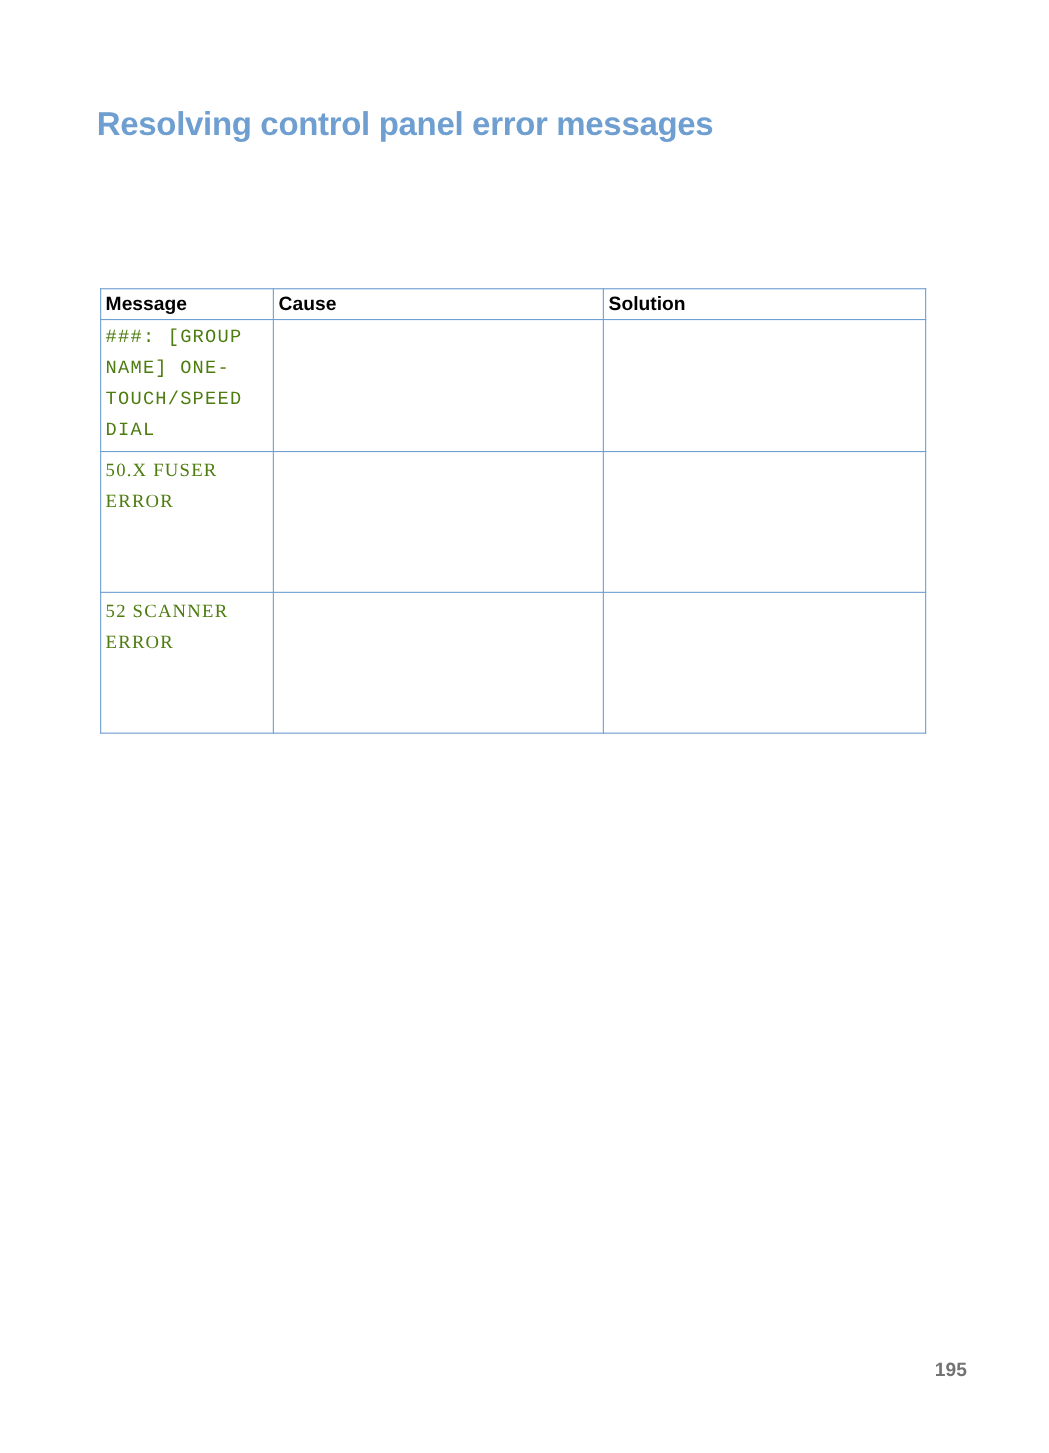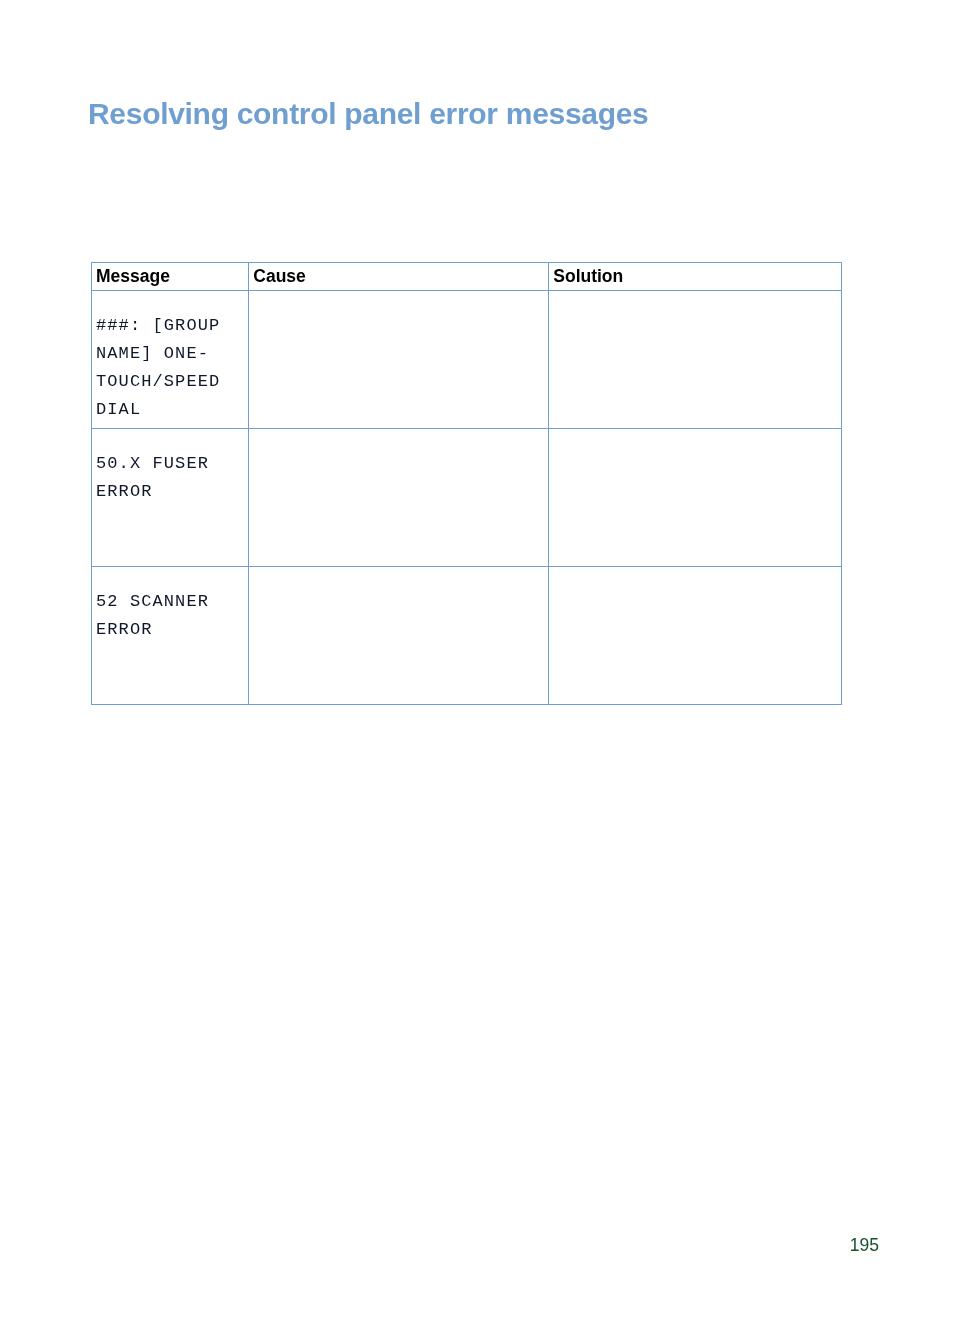--- a/index.html
+++ b/index.html
@@ -50,38 +50,37 @@
   }
   .col-msg { width: 149px; }
   .col-cause { width: 298px; }
   .col-sol { width: 290px; }
   .lcd {
     font-family: "Courier New", Courier, monospace;
     font-size: 17px;
     line-height: 28px;
     letter-spacing: 1.1px;
     font-weight: normal;
-    color: #0f172a;
+    color: #4d7c0f;
     text-transform: uppercase;
     display: block;
     min-height: 0;
-    margin-top: 18px;
   }
   .r0 .lcd { min-height: 112px; }
-  .r-tall .lcd { min-height: 112px; }
+  .r-tall .lcd { min-height: 112px; font-family: Liberation Serif, serif; }
   .r-tall td { height: 120px; }
   .r-controller td { height: 120px; }
   .pagenum {
     position: absolute;
     right: 75px;
     bottom: 65px;
     font-family: Arial, Helvetica, sans-serif;
-    font-weight: normal;
+    font-weight: bold;
     font-size: 17.5px;
-    color: #14532d;
+    color: #737373;
   }
 </style>
 </head>
 <body>
 
 <div class="page">
 
   <div class="headline">Resolving control panel error messages</div>
 
   <table class="table">

